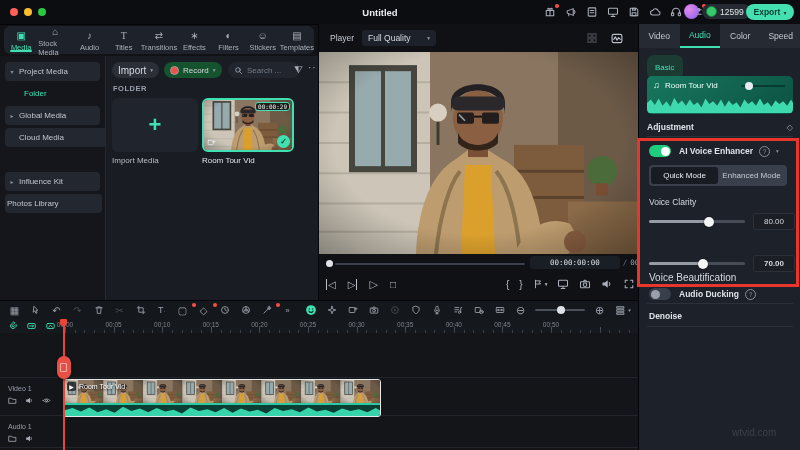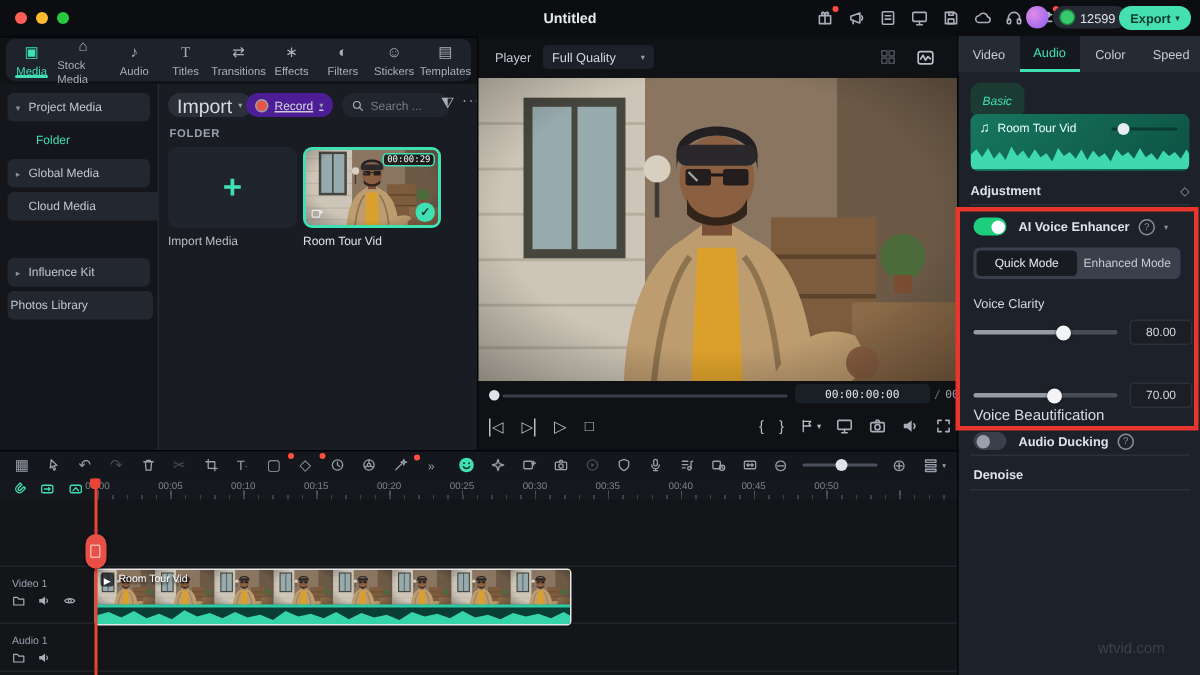--- a/index.html
+++ b/index.html
@@ -351,24 +351,24 @@
         <span class="caret">▸</span>
         <span>Influence Kit</span>
       </div>
     <div class="sideitem" style="top:138px;padding-left:2px;">
         <span>Photos Library</span>
       </div>
   </div>
 
   <div class="abs" style="left:105px;top:56px;width:213px;height:244px;background:#191c22;border-left:1px solid #24282f;">
     <div class="abs row pill" style="left:6px;top:6px;height:16px;padding:0 6px;gap:4px;background:#2a2f38;">
-      <span style="font-size:13px;color:#d6dae1;">Import</span>
+      <span style="font-size:10px;color:#d6dae1;">Import</span>
       <span style="font-size:5.5px;color:#9aa0ab;">▾</span>
     </div>
-    <div class="abs row pill" style="left:58px;top:6px;height:16px;padding:0 6px;gap:4px;background:#4c1d95;text-decoration:underline;">
+    <div class="abs row pill" style="left:58px;top:6px;height:16px;padding:0 6px;gap:4px;background:#14532d;">
       <span style="width:7px;height:7px;border-radius:50%;border:1.5px solid #9aa0ab;background:#e85548;"></span>
       <span style="font-size:8px;color:#d6dae1;">Record</span>
       <span style="font-size:5.5px;color:#9aa0ab;">▾</span>
     </div>
     <div class="abs row pill" style="left:122px;top:6px;width:60px;height:16px;padding:0 6px;gap:4px;background:#21252d;">
       <span class="ic">
           <svg class="i" style="width:9px;height:9px;">
             <use href="#sy-search"></use>
           </svg>
         </span>
@@ -477,21 +477,21 @@
           <span>Audio</span>
         </div>
       <div class="row" style="flex:1;height:100%;justify-content:center;font-size:8.5px;color:#c6cbd3;">
           <span>Color</span>
         </div>
       <div class="row" style="flex:1;height:100%;justify-content:center;font-size:8.5px;color:#c6cbd3;">
           <span>Speed</span>
         </div>
     </div>
 
-    <div class="abs row" style="left:8px;top:31px;height:24px;padding:0 8px;border-radius:7px;background:#1c3b33;font-style:italic;">
+    <div class="abs row" style="left:8px;top:31px;height:24px;padding:0 8px;border-radius:7px;background:#1c3b33;">
       <span style="font-size:8px;color:#3fe0b2;">Basic</span>
     </div>
 
     <div class="abs" style="left:8px;top:52px;width:146px;height:38px;border-radius:5px;background:linear-gradient(135deg,#17775e,#0d5244);overflow:hidden;">
       <span style="position:absolute;left:6px;top:4px;color:#eafff8;font-size:9px;">♫</span>
       <span style="position:absolute;left:18px;top:5px;font-size:8px;color:#eafff8;">Room Tour Vid</span>
       <div style="position:absolute;right:8px;top:9px;width:44px;height:2px;background:#0a3b31;border-radius:1px;"></div>
       <span style="position:absolute;right:40px;top:6px;width:8px;height:8px;border-radius:50%;background:#e8ecf1;"></span>
       <svg width="146" height="18" viewBox="0 0 300 20" preserveAspectRatio="none" style="position:absolute;left:0;bottom:1px;color:#3fd9b0;">
           <use href="#sy-wave"></use>
@@ -529,21 +529,21 @@
       <span class="sliderknob" style="left:55px;"></span>
     </div>
     <div class="valbox" style="left:114px;top:189px;">
         <span>80.00</span>
       </div>
 
     <span class="abs" style="left:10px;top:216px;font-size:10px;color:#d6dae1;margin-top:32px;">Voice Beautification</span>
     <div class="slidertrack" style="left:10px;top:238px;width:96px;--fill:56%;">
       <span class="sliderknob" style="left:49px;"></span>
     </div>
-    <div class="valbox" style="left:114px;top:231px;">
+    <div class="valbox" style="left:114px;top:231px;font-weight:bold;">
         <span>70.00</span>
       </div>
 
     <div class="abs row" style="left:10px;top:264px;gap:6px;">
       <span class="toggle" style="position:relative;background:#3a404b;">
           <span class="knob" style="left:1.5px;background:#9aa0ab;"></span>
         </span>
       <span class="seclabel" style="margin-left:2px;">Audio Ducking</span>
       <span style="width:9px;height:9px;border:1px solid #8a9097;border-radius:50%;color:#8a9097;font-size:6.5px;display:inline-flex;align-items:center;justify-content:center;">?</span>
     </div>

